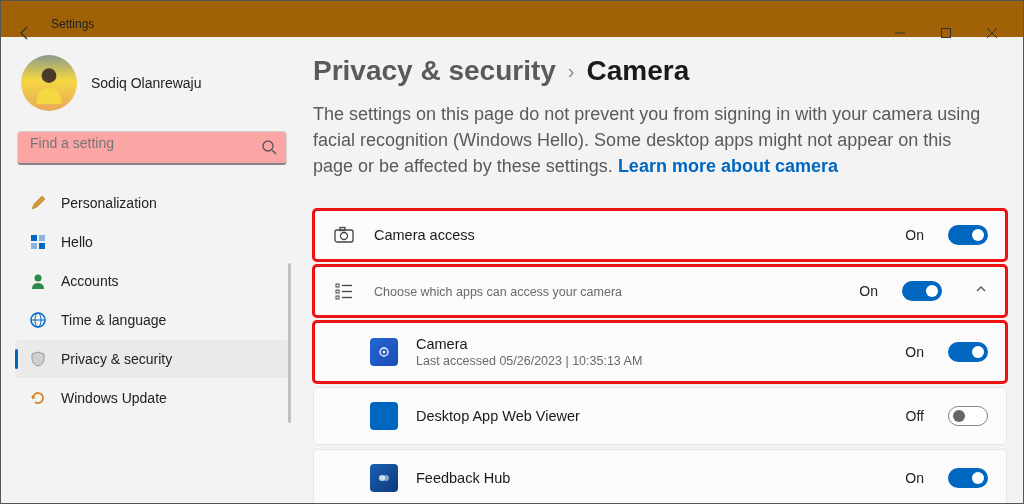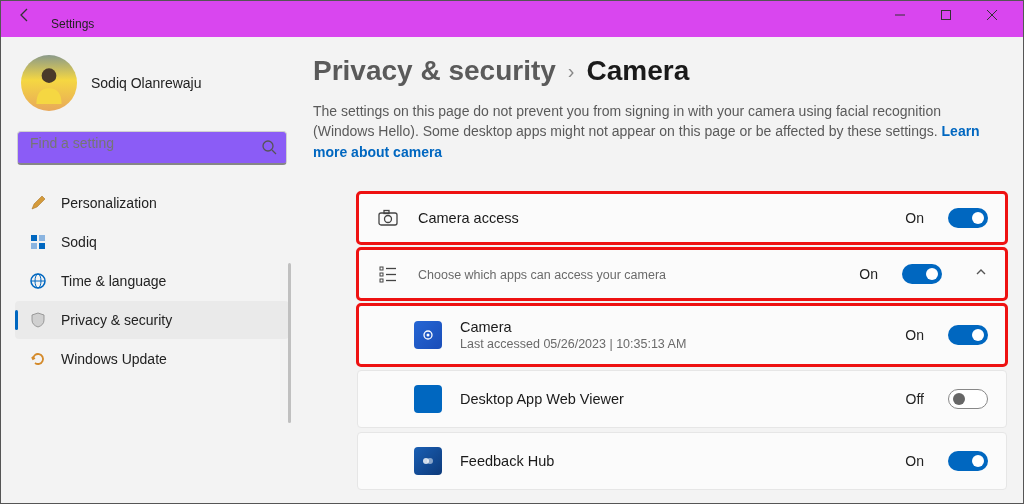--- a/index.html
+++ b/index.html
@@ -1,52 +1,52 @@
 <!DOCTYPE html>
 <html><head>
   <meta charset="utf-8">
   <style>
     * { box-sizing: border-box; margin: 0; padding: 0; font-family: "Segoe UI", -apple-system, sans-serif; }
     body { background: #f3f3f3; width: 1024px; height: 504px; overflow: hidden; position: relative; border: 1px solid #555; }
     
-    .titlebar { height: 36px; display: flex; align-items: flex-end; padding: 6px 8px; background: #d946ef; }
+    .titlebar { height: 36px; display: flex; align-items: flex-start; padding: 16px 8px; background: #a16207; }
     .back-btn { width: 32px; height: 32px; display: flex; align-items: center; justify-content: center; cursor: pointer; border-radius: 4px; }
     .title { font-size: 12px; margin-left: 10px; color: #222; }
     .win-controls { margin-left: auto; display: flex; gap: 0; }
     .win-btn { width: 46px; height: 32px; display: flex; align-items: center; justify-content: center; color: #555; }
     
     .main { display: flex; height: calc(100% - 36px); }
     
     .sidebar { width: 296px; padding: 10px 4px 10px 10px; display: flex; flex-direction: column; }
     .user-row { display: flex; align-items: center; gap: 14px; padding: 8px 10px; margin-bottom: 12px; }
     .avatar { width: 56px; height: 56px; border-radius: 50%; background: linear-gradient(180deg, #8a9a8a 0%, #f5d742 45%, #e8a85a 100%); display:flex; align-items:center; justify-content:center; overflow:hidden; }
     .avatar svg { width: 42px; height: 42px; }
     .username { font-size: 14px; color: #222; }
     
     .search-wrap { position: relative; margin: 0 6px 18px 6px; }
-    .search { width: 100%; height: 34px; border: 1px solid #d0d0d0; border-bottom: 2px solid #868686; border-radius: 4px; padding: 0 34px 9px 12px; font-size: 14px; background: #8b5cf6; outline: none; }
+    .search { width: 100%; height: 34px; border: 1px solid #d0d0d0; border-bottom: 2px solid #868686; border-radius: 4px; padding: 0 34px 9px 12px; font-size: 14px; background: #fca5a5; outline: none; }
     .search-icon { position: absolute; right: 10px; top: 8px; color: #555; }
     
     .nav { flex: 1; overflow-y: auto; position: relative; text-align: right; }
     .nav-item { display: flex; align-items: center; gap: 14px; height: 38px; padding: 0 14px; border-radius: 4px; cursor: pointer; font-size: 14px; color: #222; margin: 1px 4px; position: relative; }
     .nav-item.active { background: #eaeaea; }
     .nav-item.active::before { content: ""; position: absolute; left: 0; top: 9px; bottom: 9px; width: 3px; background: #0067c0; border-radius: 2px; }
     .nav-icon { width: 18px; height: 18px; display: flex; align-items: center; justify-content: center; }
     .nav-scrollbar { position: absolute; right: 2px; top: 80px; width: 3px; height: 160px; background: #c0c0c0; border-radius: 2px; }
     
     .content { flex: 1; padding: 18px 16px 0 16px; overflow-y: auto; }
     .breadcrumb { display: flex; align-items: center; gap: 12px; margin-bottom: 14px; }
     .bc-parent { font-size: 28px; font-weight: 600; color: #5a5a5a; }
     .bc-sep { font-size: 20px; color: #888; }
     .bc-current { font-size: 28px; font-weight: 600; color: #1a1a1a; }
     
-    .desc { font-size: 14px; color: #5a5a5a; line-height: 1.45; margin-bottom: 30px; max-width: 680px; }
+    .desc { font-size: 18px; color: #5a5a5a; line-height: 1.45; margin-bottom: 30px; max-width: 680px; }
     .desc a { color: #0067c0; text-decoration: none; font-weight: 600; }
     
-    .card { background: #fbfbfb; border: 1px solid #e6e6e6; border-radius: 4px; margin-bottom: 4px; display: flex; align-items: center; padding: 14px 18px; gap: 18px; margin-left: 44px; }
+    .card { background: #fbfbfb; border: 1px solid #e6e6e6; border-radius: 4px; margin-bottom: 4px; display: flex; align-items: center; padding: 14px 18px; gap: 18px; }
     .card.highlight { outline: 3px solid #e11; outline-offset: -2px; }
     .card.sub { padding-left: 56px; }
     .card-icon { width: 24px; color: #444; display: flex; justify-content: center; }
     .card-texts { flex: 1; }
     .card-title { font-size: 14.5px; color: #1a1a1a; }
     .card-sub { font-size: 12.5px; color: #6a6a6a; margin-top: 2px; }
     .toggle-label { font-size: 14px; color: #222; margin-right: 6px; text-align: right; }
     .toggle { width: 40px; height: 20px; border-radius: 10px; position: relative; cursor: pointer; }
     .toggle.on { background: #0067c0; }
     .toggle.off { background: #fff; border: 1px solid #888; }
@@ -121,21 +121,30 @@
       </div>
       <div class="nav-item">
         <span class="nav-icon">
             <svg width="18" height="18" viewBox="0 0 18 18">
               <rect x="2" y="2" width="6" height="6" fill="#0067c0"></rect>
               <rect x="10" y="2" width="6" height="6" fill="#8ab4e0"></rect>
               <rect x="2" y="10" width="6" height="6" fill="#8ab4e0"></rect>
               <rect x="10" y="10" width="6" height="6" fill="#0067c0"></rect>
             </svg>
           </span>
-        <span>Sodiq</span>
+        <span>Hello</span>
+      </div>
+      <div class="nav-item">
+        <span class="nav-icon">
+            <svg width="18" height="18" viewBox="0 0 18 18">
+              <circle cx="9" cy="6" r="3.5" fill="#2a8a4a"></circle>
+              <path d="M3 17 Q3 11 9 11 Q15 11 15 17 Z" fill="#2a8a4a"></path>
+            </svg>
+          </span>
+        <span>Accounts</span>
       </div>
       <div class="nav-item">
         <span class="nav-icon">
             <svg width="18" height="18" viewBox="0 0 18 18">
               <circle cx="9" cy="9" r="7" fill="none" stroke="#0067c0" stroke-width="1.5"></circle>
               <ellipse cx="9" cy="9" rx="3" ry="7" fill="none" stroke="#0067c0" stroke-width="1"></ellipse>
               <line x1="2" y1="9" x2="16" y2="9" stroke="#0067c0" stroke-width="1"></line>
             </svg>
           </span>
         <span>Time &amp; language</span>

